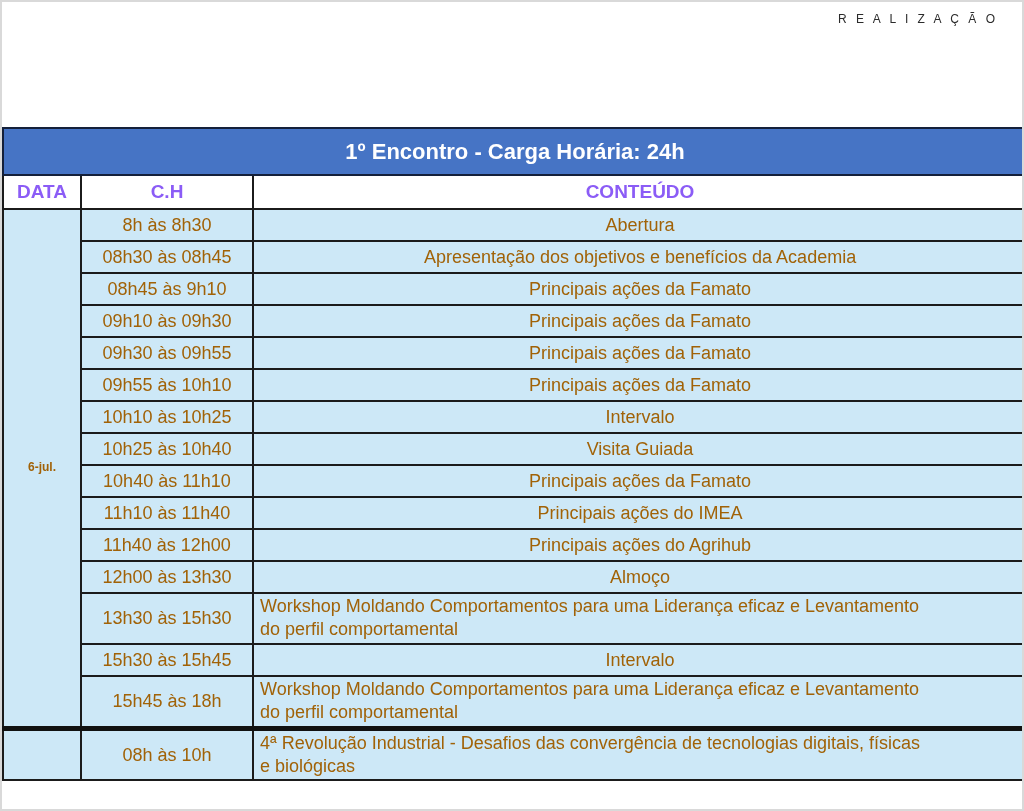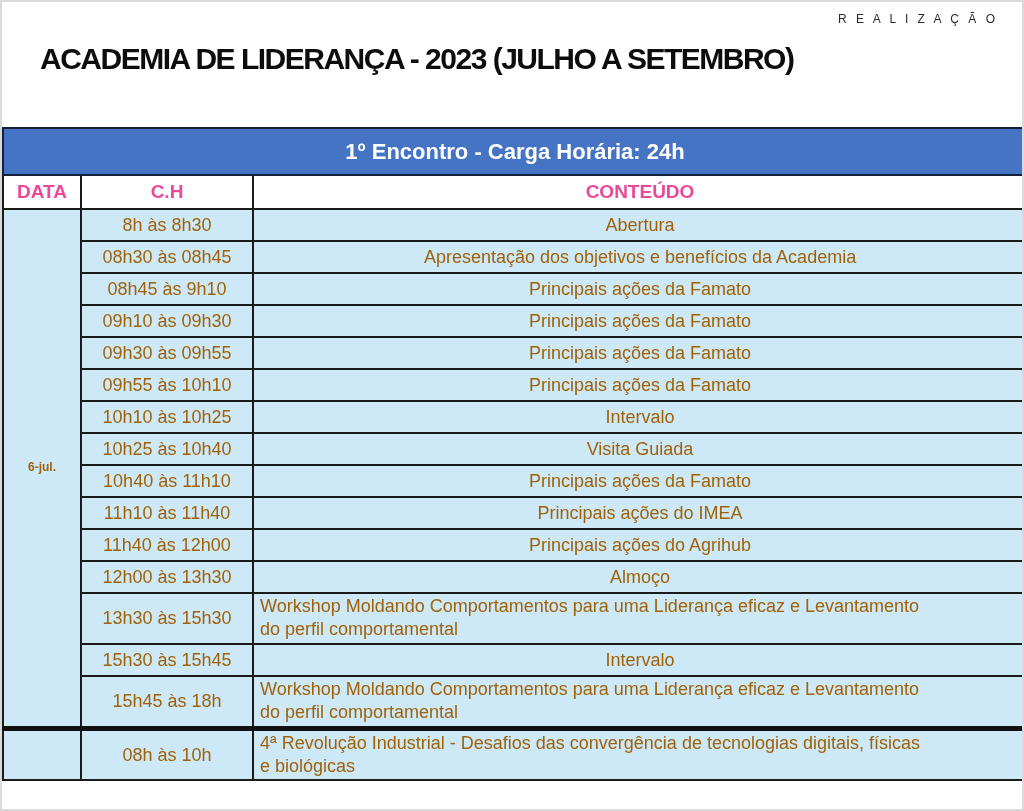--- a/index.html
+++ b/index.html
@@ -25,35 +25,34 @@
   .senar-name{font-family:"Liberation Serif",serif;font-size:17px;font-weight:bold;letter-spacing:2px;color:#1c6b45;margin-top:2px;}
   .senar-region{font-family:"Liberation Serif",serif;font-size:7.5px;font-weight:bold;letter-spacing:1px;color:#1c6b45;margin-top:1px;}
   
   table.schedule{width:1024px;border-collapse:collapse;table-layout:fixed;}
   col.c-data{width:78px;} col.c-ch{width:172px;} col.c-cont{width:774px;}
   .schedule td,.schedule th{border:2px solid #1b1b1b;box-sizing:border-box;}
   tr.banner-row td{
     background:#4674c5;color:#ffffff;font-size:22px;font-weight:bold;
     text-align:center;height:47px;border-color:#14203a;
   }
-  tr.cols-row th{background:#ffffff;color:#ec4899;font-size:19px;font-weight:bold;text-align:center;height:34px;}
+  tr.cols-row th{background:#ffffff;color:#8b5cf6;font-size:19px;font-weight:bold;text-align:center;height:34px;}
   tbody td{
     background:#cde8f7;color:#a16207;font-size:18px;text-align:center;
     height:32px;padding:1px 4px;line-height:1.25;
   }
   td.date-cell{font-weight:bold;font-size:12px;vertical-align:middle;}
   td.left{text-align:left;padding-left:6px;white-space:pre-line;line-height:1.3;height:46px;}
   tr.section-break td{border-top:5px solid #111;}
   tr.section-break td.left{height:52px;}
 </style>
 </head>
 <body>
 
 <div class="page-header">
-  <h1 class="page-title">ACADEMIA DE LIDERANÇA - 2023 (JULHO A SETEMBRO)</h1>
 
   <div class="realization-block">
     <div class="realization-label">R E A L I Z A Ç Ã O</div>
     <div class="logos">
 
 
 
     </div>
   </div>
 </div>

